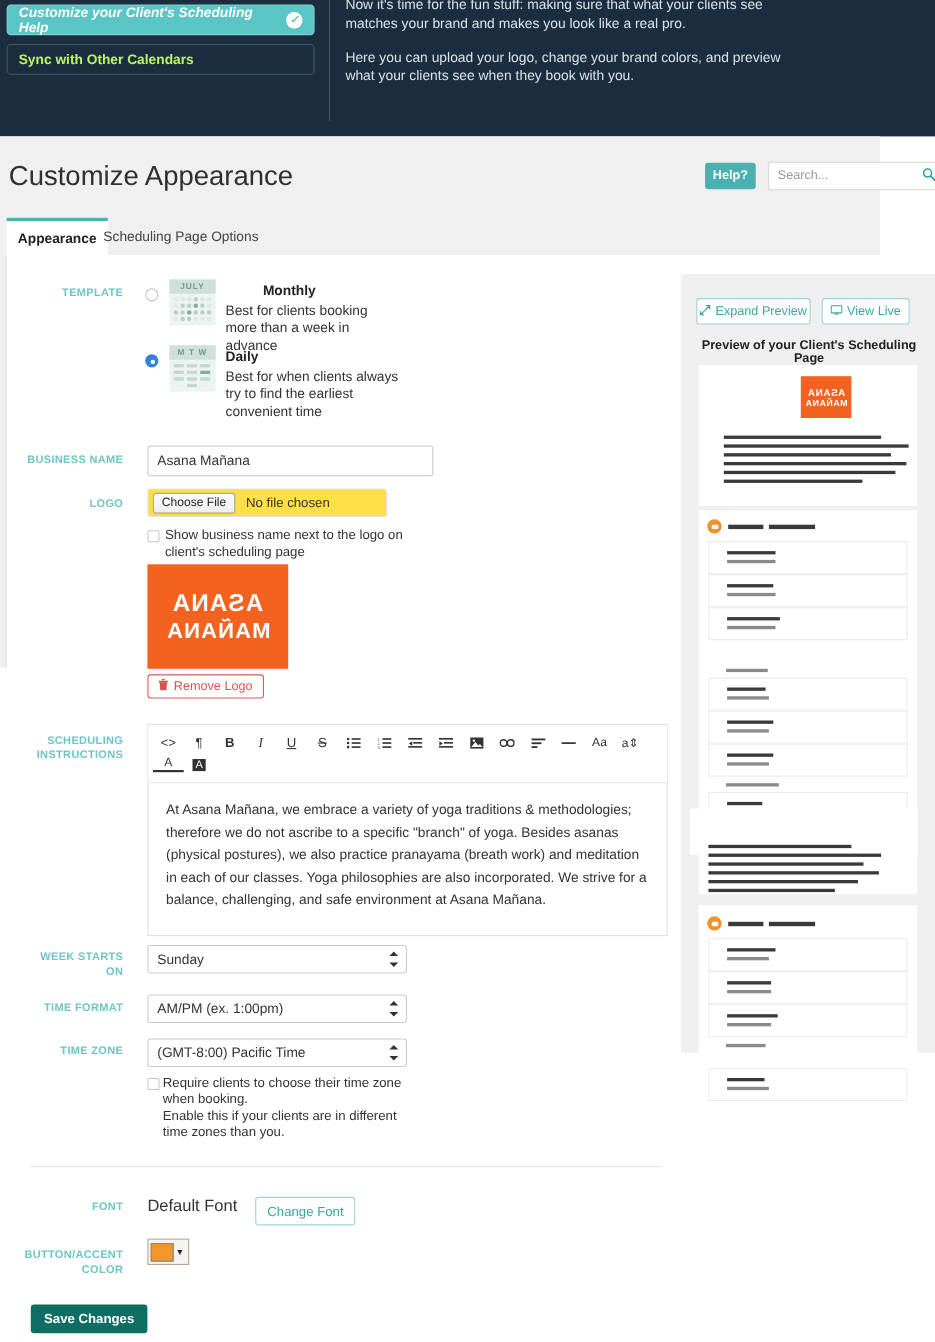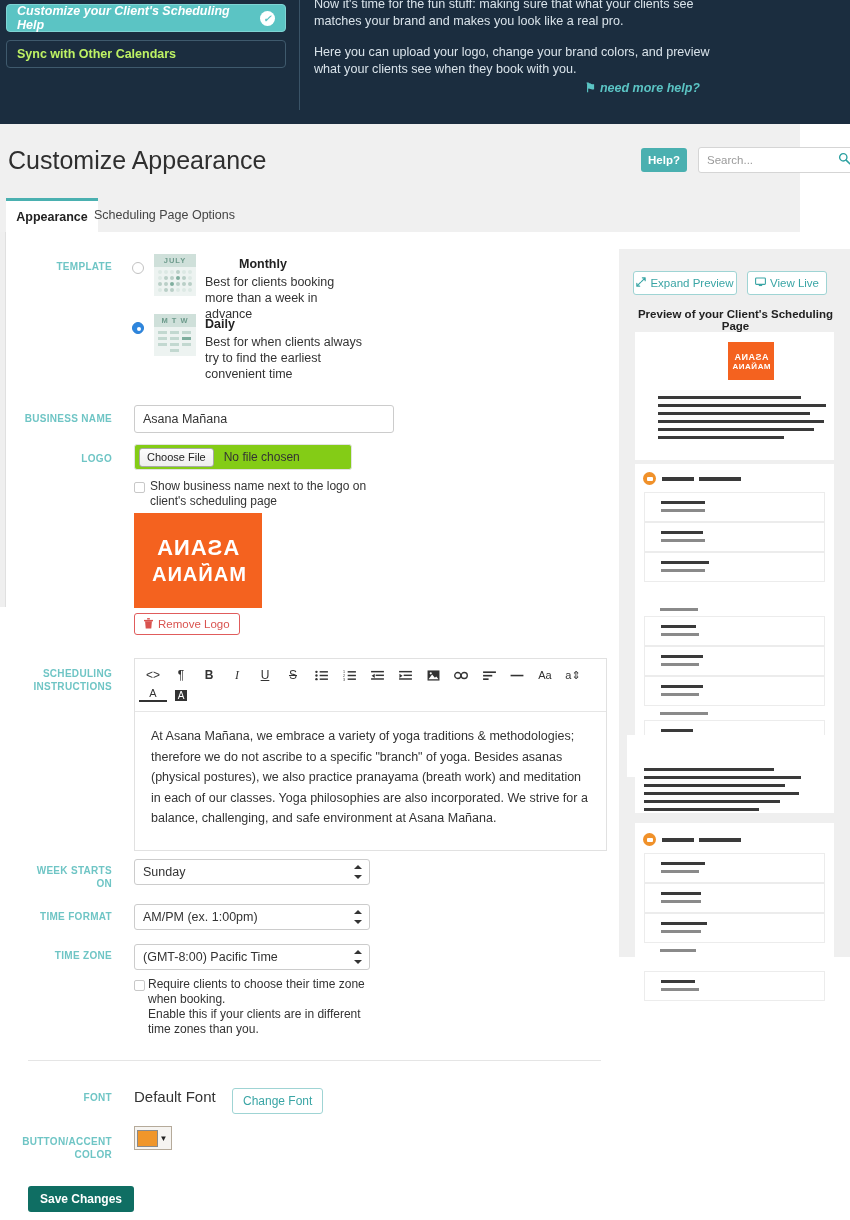--- a/index.html
+++ b/index.html
@@ -135,21 +135,21 @@
   }
 
   
   .txt-input {
     position: absolute; height: 28px; border: 1px solid #ccc; border-radius: 3px;
     background: #fff; font-size: 12.5px; color: #333; padding: 0 8px;
     outline: none; font-family: "Liberation Sans", sans-serif;
   }
   .file-row {
     position: absolute; width: 218px; height: 26px; border: 1px solid #e2e2e2;
-    border-radius: 3px; background: #84cc16; display: flex; align-items: center; padding: 0 4px;
+    border-radius: 3px; background: #fde047; display: flex; align-items: center; padding: 0 4px;
   }
   .choose-btn {
     height: 19px; border: 1px solid #a8a8a8; border-radius: 3px;
     background: linear-gradient(#fdfdfd,#eeeeee); font-size: 11px; color: #222;
     padding: 0 7px; display: flex; align-items: center; cursor: pointer;
     font-family: "Liberation Sans", sans-serif;
   }
   .file-name { font-size: 12px; color: #333; margin-left: 10px; }
 
   .cbox {
@@ -275,23 +275,20 @@
       <span class="check-circle">✓</span>
     </div>
     <div class="step-pill inactive">
       <span class="label">Sync with Other Calendars</span>
     </div>
   </div>
   <div class="banner-divider"></div>
   <div class="banner-right">
     <p>Now it's time for the fun stuff: making sure that what your clients see matches your brand and makes you look like a real pro.</p>
     <p>Here you can upload your logo, change your brand colors, and preview what your clients see when they book with you.</p>
-  </div>
-  <div class="need-help">
-    <span class="tag-icon">⚑</span><span>need more help?</span>
   </div>
 </div>
 
 <div class="page-header">
   <div class="page-title">Customize Appearance</div>
 </div>
 <button class="help-btn">Help?</button>
 <div class="search-wrap">
   <input class="search-input" placeholder="Search..." style="">
   <span class="search-icon">

